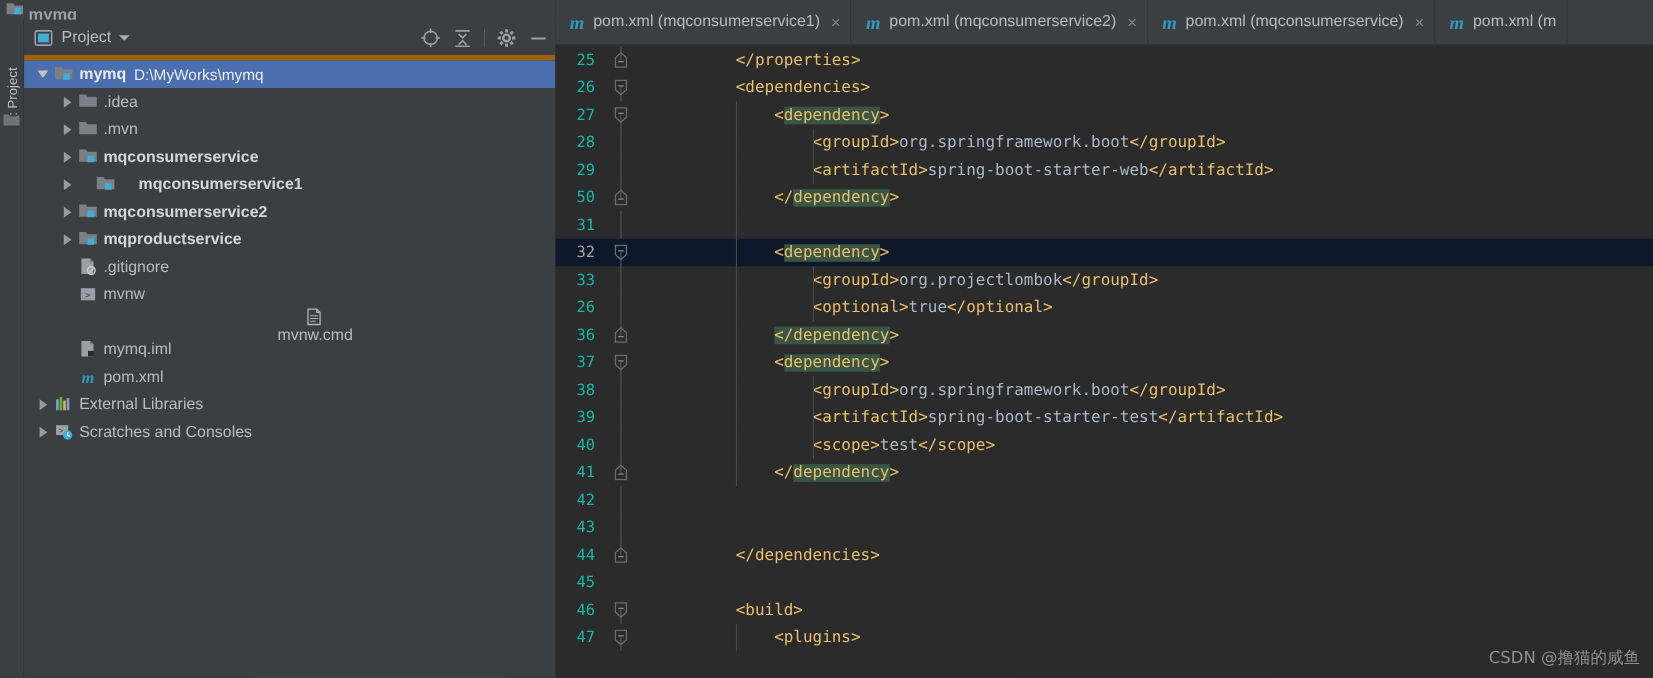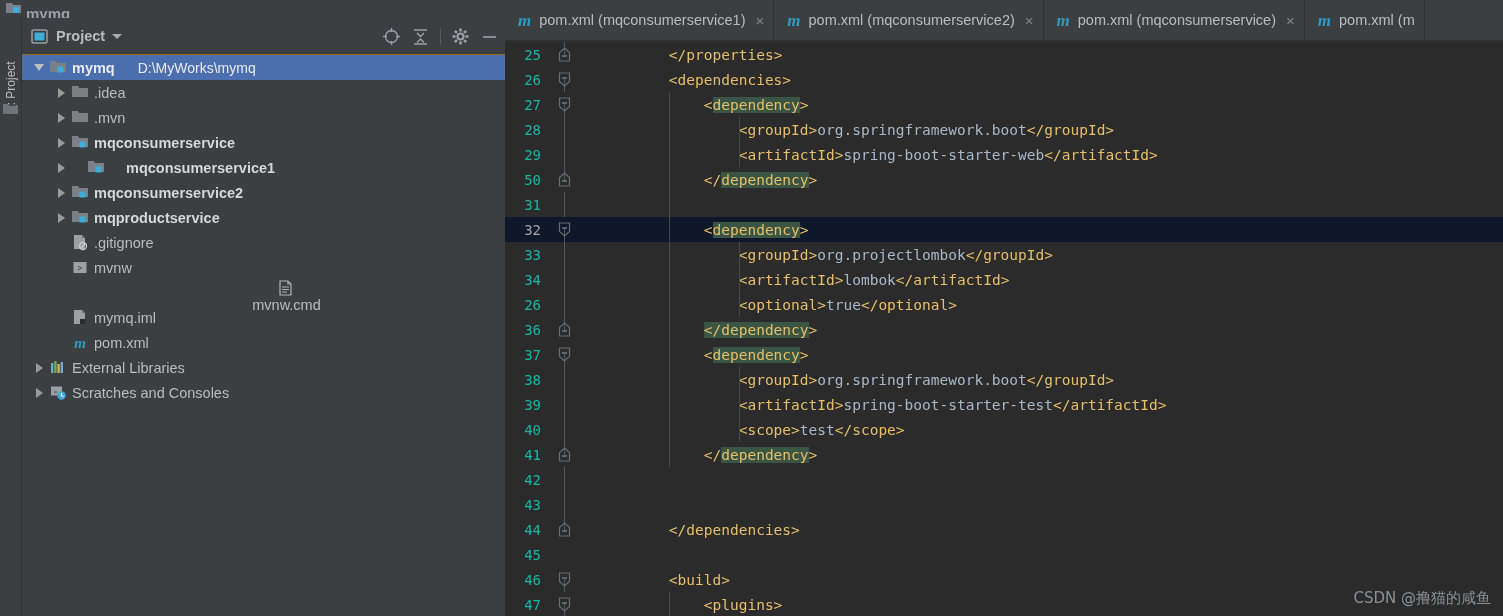--- a/index.html
+++ b/index.html
@@ -56,23 +56,22 @@
   .vert-tab u { text-decoration: underline; }
   .strip-folder-icon { position: absolute; left: 3px; top: 84px; width: 15px; height: 13px; }
 
   
   .project-panel {
     position: absolute; left: 22px; top: 18px; width: 483px; height: 598px;
     background: #3c3f41;
   }
   .panel-header {
     height: 37px; display: flex; align-items: center;
-    padding: 0 6px 0 9px; border-bottom: 1px solid #a16207;
+    padding: 0 6px 0 9px; border-bottom: 5px solid #a16207;
     background: #3c3f41;
-    font-weight: bold;
   }
   .panel-title {
     color: #bbbbbb; font-size: 14.5px; margin-left: 8px; margin-right: 7px;
   }
   .panel-caret { width: 0; height: 0;
     border-left: 5px solid transparent; border-right: 5px solid transparent;
     border-top: 5px solid #a9acad; }
   .panel-icons { margin-left: auto; display: flex; align-items: center; gap: 10px; }
   .panel-icons .sep { width: 1px; height: 17px; background: #55595b; }
   .pi { width: 19px; height: 19px; }
@@ -94,21 +93,21 @@
     border-top: 5px solid transparent; border-bottom: 5px solid transparent;
     border-left: 7px solid #9a9a9a;
   }
   .arrow.open i {
     border-left: 5px solid transparent; border-right: 5px solid transparent;
     border-top: 7px solid #c0c0c0; border-bottom: 0;
   }
   .tree-icon { width: 18px; min-width: 18px; height: 17px; margin: 0 5px 0 3px; }
   .tree-label { color: #bbbbbb; }
   .tree-label.bold { font-weight: bold; color: #d6d6d6; }
-  .tree-path { color: #9fa3a6; margin-left: 23px; font-size: 14px; }
+  .tree-path { color: #9fa3a6; margin-left: 7px; font-size: 14px; }
   .tree-row.selected .tree-label,
   .tree-row.selected .tree-path { color: #e8eaed; }
 
   
   .editor-area {
     position: absolute; left: 505px; top: 0; width: 998px; height: 616px;
     background: #2b2b2b;
   }
   .tab-bar {
     height: 40px; background: #3c3f41; display: flex; align-items: stretch;
@@ -500,29 +499,20 @@
         <div class="code-line">
           <div class="lineno">33</div>
           <div class="gutter">
             <div class="fold-line"></div>
           </div>
           <div class="indent-bar" style="left: 164px;"></div>
           <div class="indent-bar" style="left: 233.8px;"></div>
           <div class="code-text"><span class="tv">                </span><span class="tg">&lt;</span><span class="tg">groupId</span><span class="tg">&gt;</span><span class="tv">org.projectlombok</span><span class="tg">&lt;/</span><span class="tg">groupId</span><span class="tg">&gt;</span></div>
         </div>
         <div class="code-line">
-          <div class="lineno">34</div>
-          <div class="gutter">
-            <div class="fold-line"></div>
-          </div>
-          <div class="indent-bar" style="left: 164px;"></div>
-          <div class="indent-bar" style="left: 233.8px;"></div>
-          <div class="code-text"><span class="tv">                </span><span class="tg">&lt;</span><span class="tg">artifactId</span><span class="tg">&gt;</span><span class="tv">lombok</span><span class="tg">&lt;/</span><span class="tg">artifactId</span><span class="tg">&gt;</span></div>
-        </div>
-        <div class="code-line">
           <div class="lineno">26</div>
           <div class="gutter">
             <div class="fold-line"></div>
           </div>
           <div class="indent-bar" style="left: 164px;"></div>
           <div class="indent-bar" style="left: 233.8px;"></div>
           <div class="code-text"><span class="tv">                </span><span class="tg">&lt;</span><span class="tg">optional</span><span class="tg">&gt;</span><span class="tv">true</span><span class="tg">&lt;/</span><span class="tg">optional</span><span class="tg">&gt;</span></div>
         </div>
         <div class="code-line">
           <div class="lineno">36</div>

